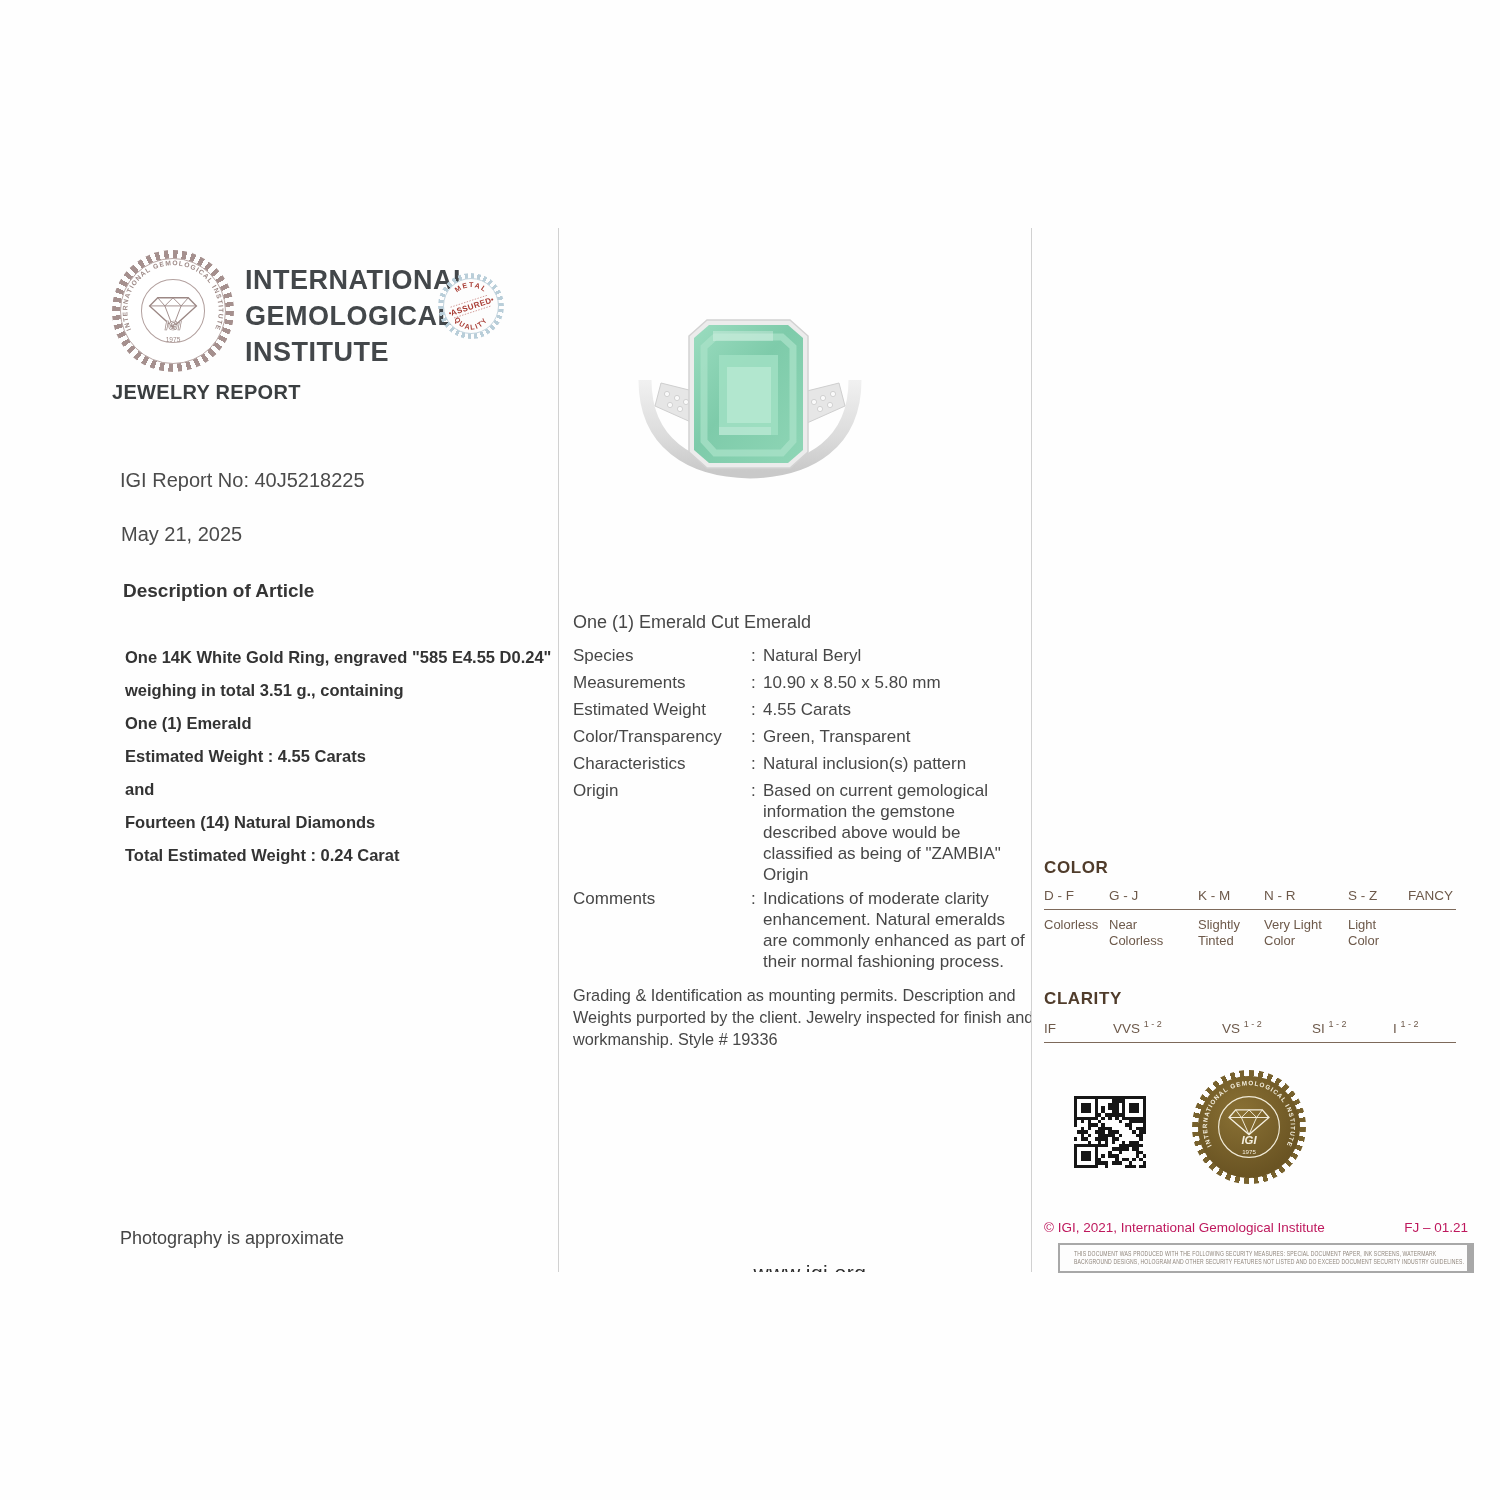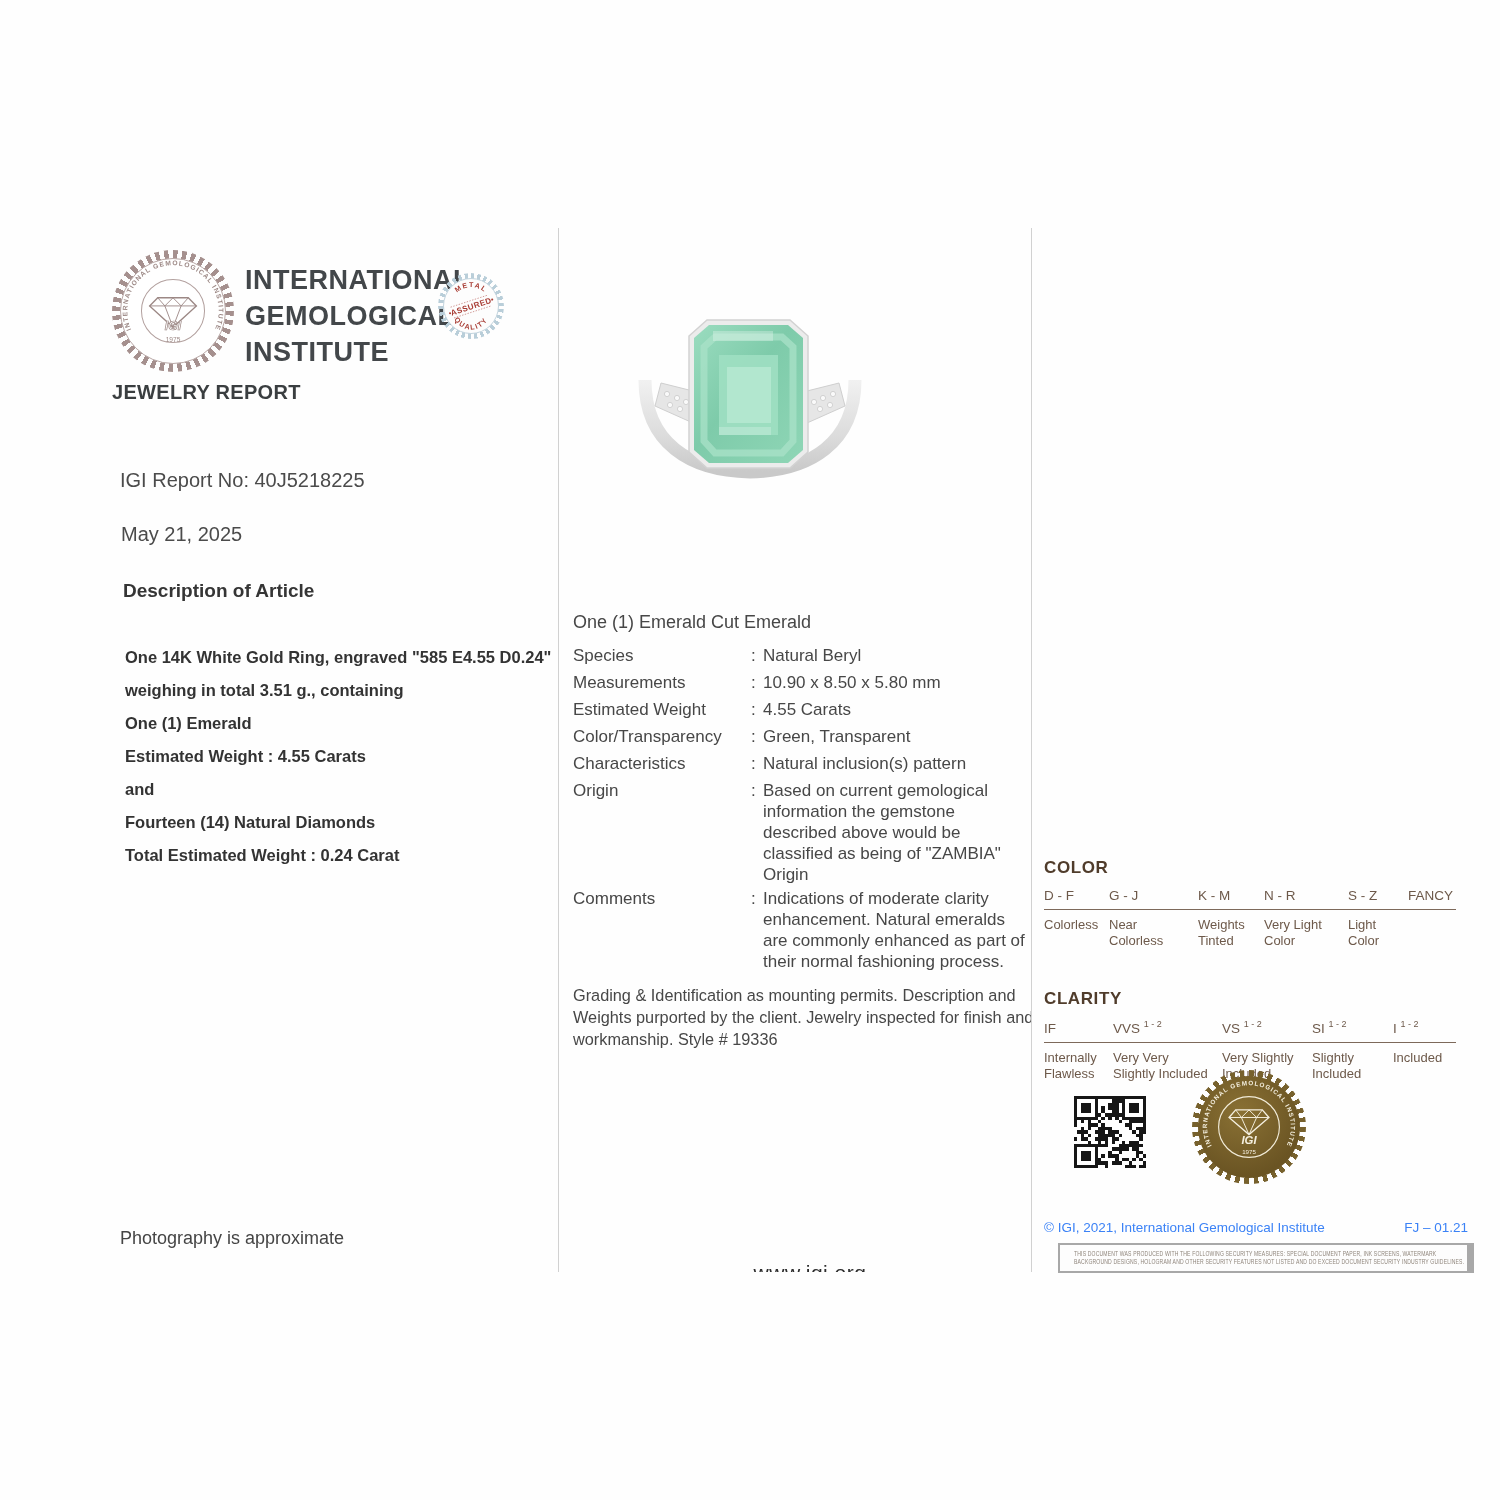--- a/index.html
+++ b/index.html
@@ -70,21 +70,21 @@
     display:grid; grid-template-columns:repeat(21,1fr); grid-auto-rows:1fr; background:#fff; }
   #qr .on { background:#161616; }
 
   .gold-seal { position:absolute; left:1192px; top:1070px; width:114px; height:114px;
     background: repeating-conic-gradient(#77612d 0deg 5deg, rgba(0,0,0,0) 5deg 10deg);
     border-radius:50%; }
   .gs-core { position:absolute; inset:6px; border-radius:50%;
     background: radial-gradient(circle at 42% 36%, #8a7134, #6a5423 72%); }
 
   .copy-row { position:absolute; left:1044px; top:1220px; width:424px; display:flex;
-    justify-content:space-between; font-size:13.5px; color:#3b82f6; }
+    justify-content:space-between; font-size:13.5px; color:#be185d; }
   .sec-box { position:absolute; left:1058px; top:1243px; width:416px; height:30px;
     border:2px solid #a8a8a8; border-right-width:7px; background:#fdfdfd;
     display:flex; align-items:center; gap:8px; padding:0 4px 0 6px; overflow:hidden; }
   .sec-text { white-space:nowrap; transform:scaleX(.78); transform-origin:left center;
     font-size:6.5px; line-height:8.5px; color:#8f857b; letter-spacing:.2px; }
 </style>
 </head>
 <body>
 
 <div class="canvas">
@@ -248,44 +248,37 @@
       <div>G - J</div>
       <div>K - M</div>
       <div>N - R</div>
       <div>S - Z</div>
       <div>FANCY</div>
     </div>
     <hr class="scale-rule">
     <div class="label-grid">
       <div>Colorless</div>
       <div>Near Colorless</div>
-      <div>Weights Tinted</div>
+      <div>Slightly Tinted</div>
       <div>Very Light Color</div>
       <div>Light Color</div>
       <div></div>
     </div>
   </div>
 
   <div class="scale-block" id="clarity-block">
     <h4 class="scale-heading">CLARITY</h4>
     <div class="grade-grid">
       <div><span>IF</span> <sup></sup></div>
       <div><span>VVS</span> <sup>1 - 2</sup></div>
       <div><span>VS</span> <sup>1 - 2</sup></div>
       <div><span>SI</span> <sup>1 - 2</sup></div>
       <div><span>I</span> <sup>1 - 2</sup></div>
     </div>
     <hr class="scale-rule">
-    <div class="label-grid">
-      <div>Internally Flawless</div>
-      <div>Very Very Slightly Included</div>
-      <div>Very Slightly Included</div>
-      <div>Slightly Included</div>
-      <div>Included</div>
-    </div>
   </div>
 
   <div id="qr">
       <div class="on"></div>
       <div class="on"></div>
       <div class="on"></div>
       <div class="on"></div>
       <div class="on"></div>
       <div class="on"></div>
       <div class="on"></div>

